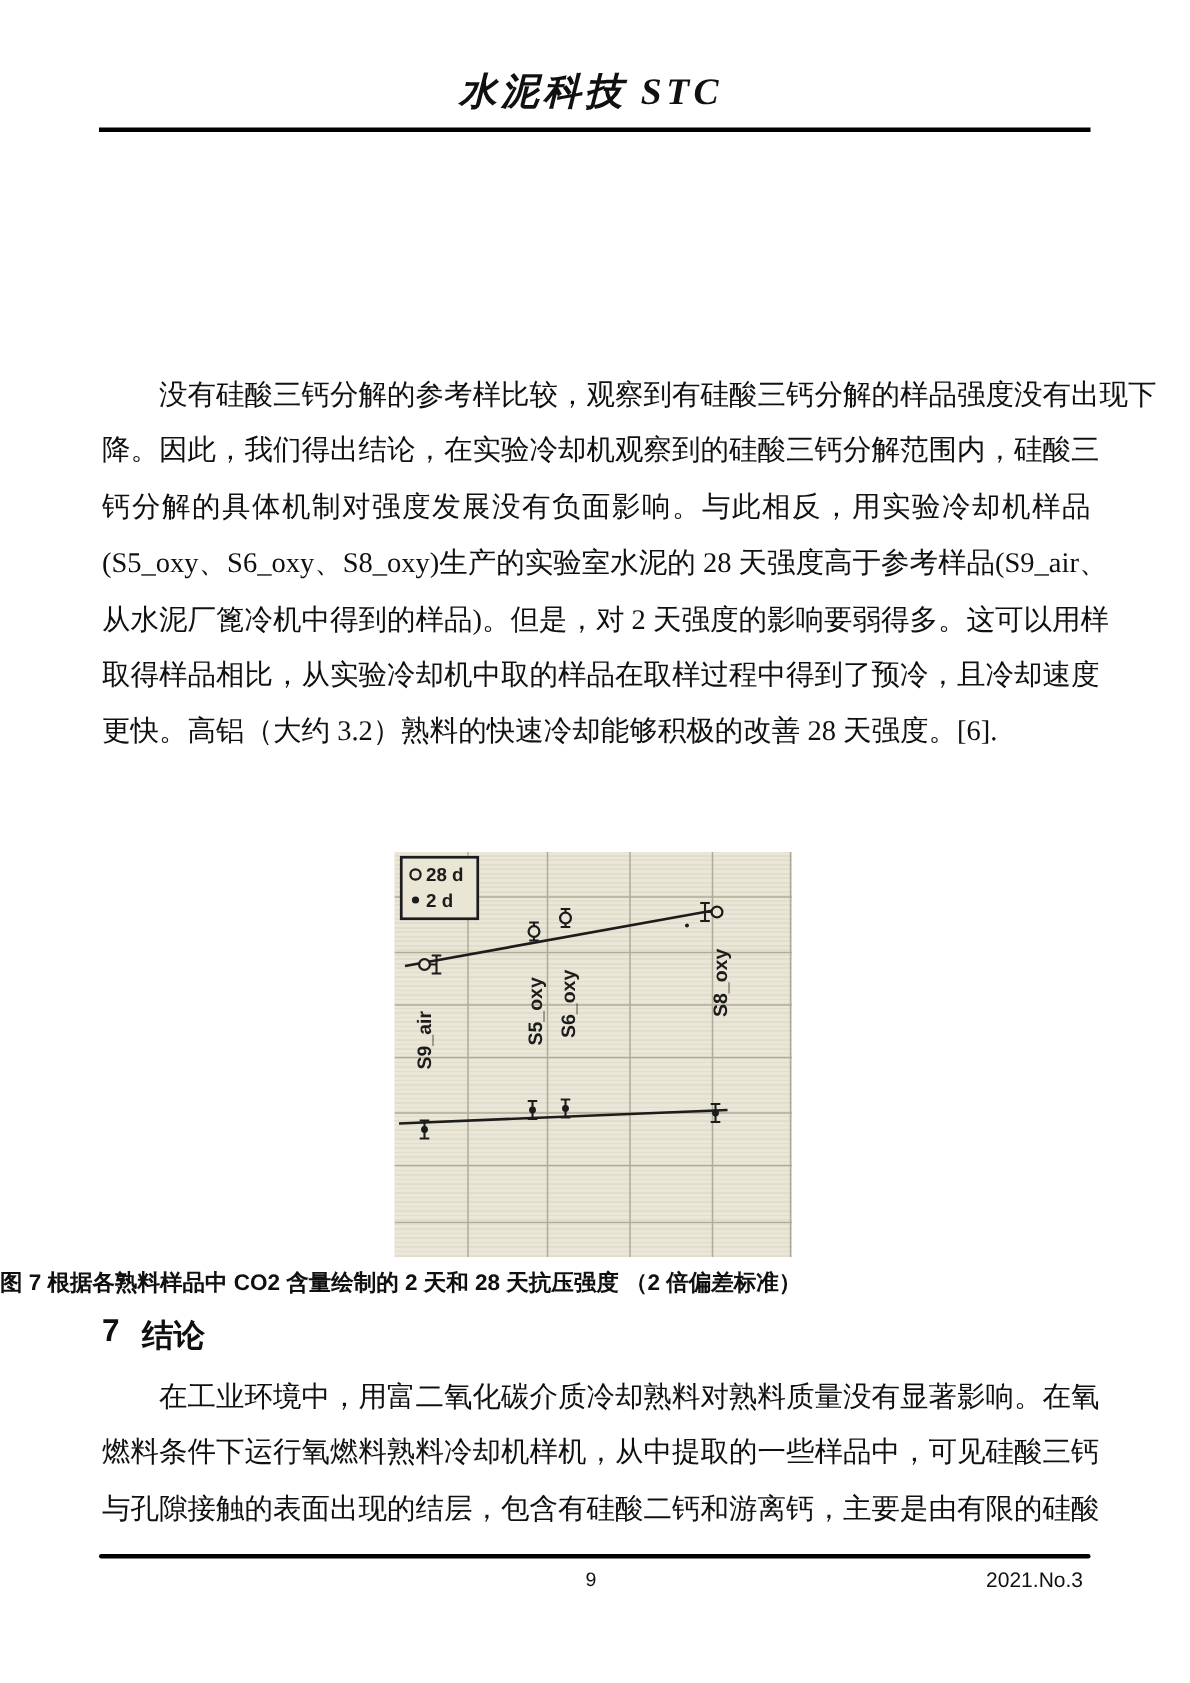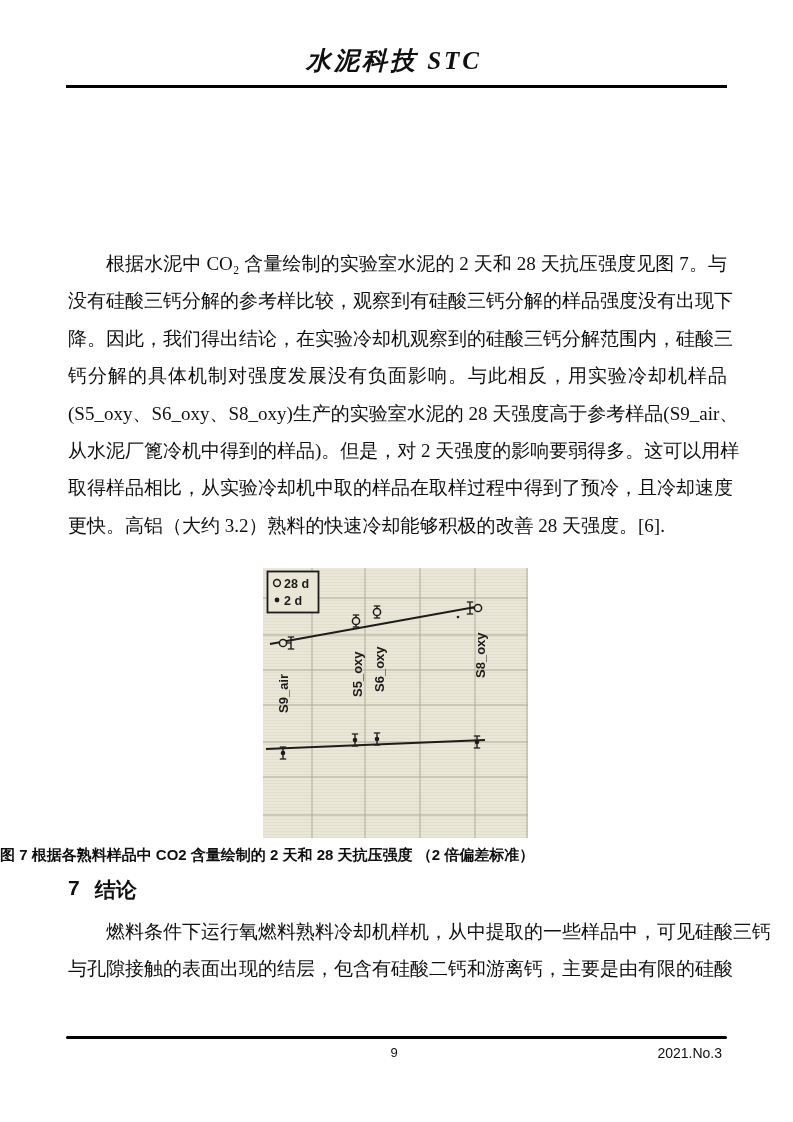--- a/index.html
+++ b/index.html
@@ -48,21 +48,20 @@
 </head>
 <body>
 
 <div class="page">
 
   <div class="journal-title">水泥科技 STC</div>
   <div class="header-rule"></div>
 
 
   <div class="col indent-first" id="para2">
-      <div class="line">根据水泥中 CO₂ 含量绘制的实验室水泥的 2 天和 28 天抗压强度见图 7。与</div>
       <div class="line">没有硅酸三钙分解的参考样比较，观察到有硅酸三钙分解的样品强度没有出现下</div>
       <div class="line">降。因此，我们得出结论，在实验冷却机观察到的硅酸三钙分解范围内，硅酸三</div>
       <div class="line">钙分解的具体机制对强度发展没有负面影响。与此相反，用实验冷却机样品</div>
       <div class="line">(S5_oxy、S6_oxy、S8_oxy)生产的实验室水泥的 28 天强度高于参考样品(S9_air、</div>
       <div class="line">从水泥厂篦冷机中得到的样品)。但是，对 2 天强度的影响要弱得多。这可以用样</div>
       <div class="line">取得样品相比，从实验冷却机中取的样品在取样过程中得到了预冷，且冷却速度</div>
       <div class="line para-end">更快。高铝（大约 3.2）熟料的快速冷却能够积极的改善 28 天强度。[6].</div>
     </div>
 
   <div class="figure-wrap">
@@ -133,20 +132,21 @@
   </div>
 
   <div class="figure-caption">图 7  根据各熟料样品中 CO2 含量绘制的 2 天和 28 天抗压强度 （2 倍偏差标准）</div>
 
   <div class="section-heading">
     <span>7</span>
     <span>结论</span>
   </div>
 
   <div class="col indent-first" id="conclusion-para">
+      <div class="line">在工业环境中，用富二氧化碳介质冷却熟料对熟料质量没有显著影响。在氧</div>
       <div class="line">燃料条件下运行氧燃料熟料冷却机样机，从中提取的一些样品中，可见硅酸三钙</div>
       <div class="line">与孔隙接触的表面出现的结层，包含有硅酸二钙和游离钙，主要是由有限的硅酸</div>
     </div>
 
   <div class="footer-rule"></div>
   <div class="footer-page">9</div>
   <div class="footer-issue">2021.No.3</div>
 
 </div>
 

